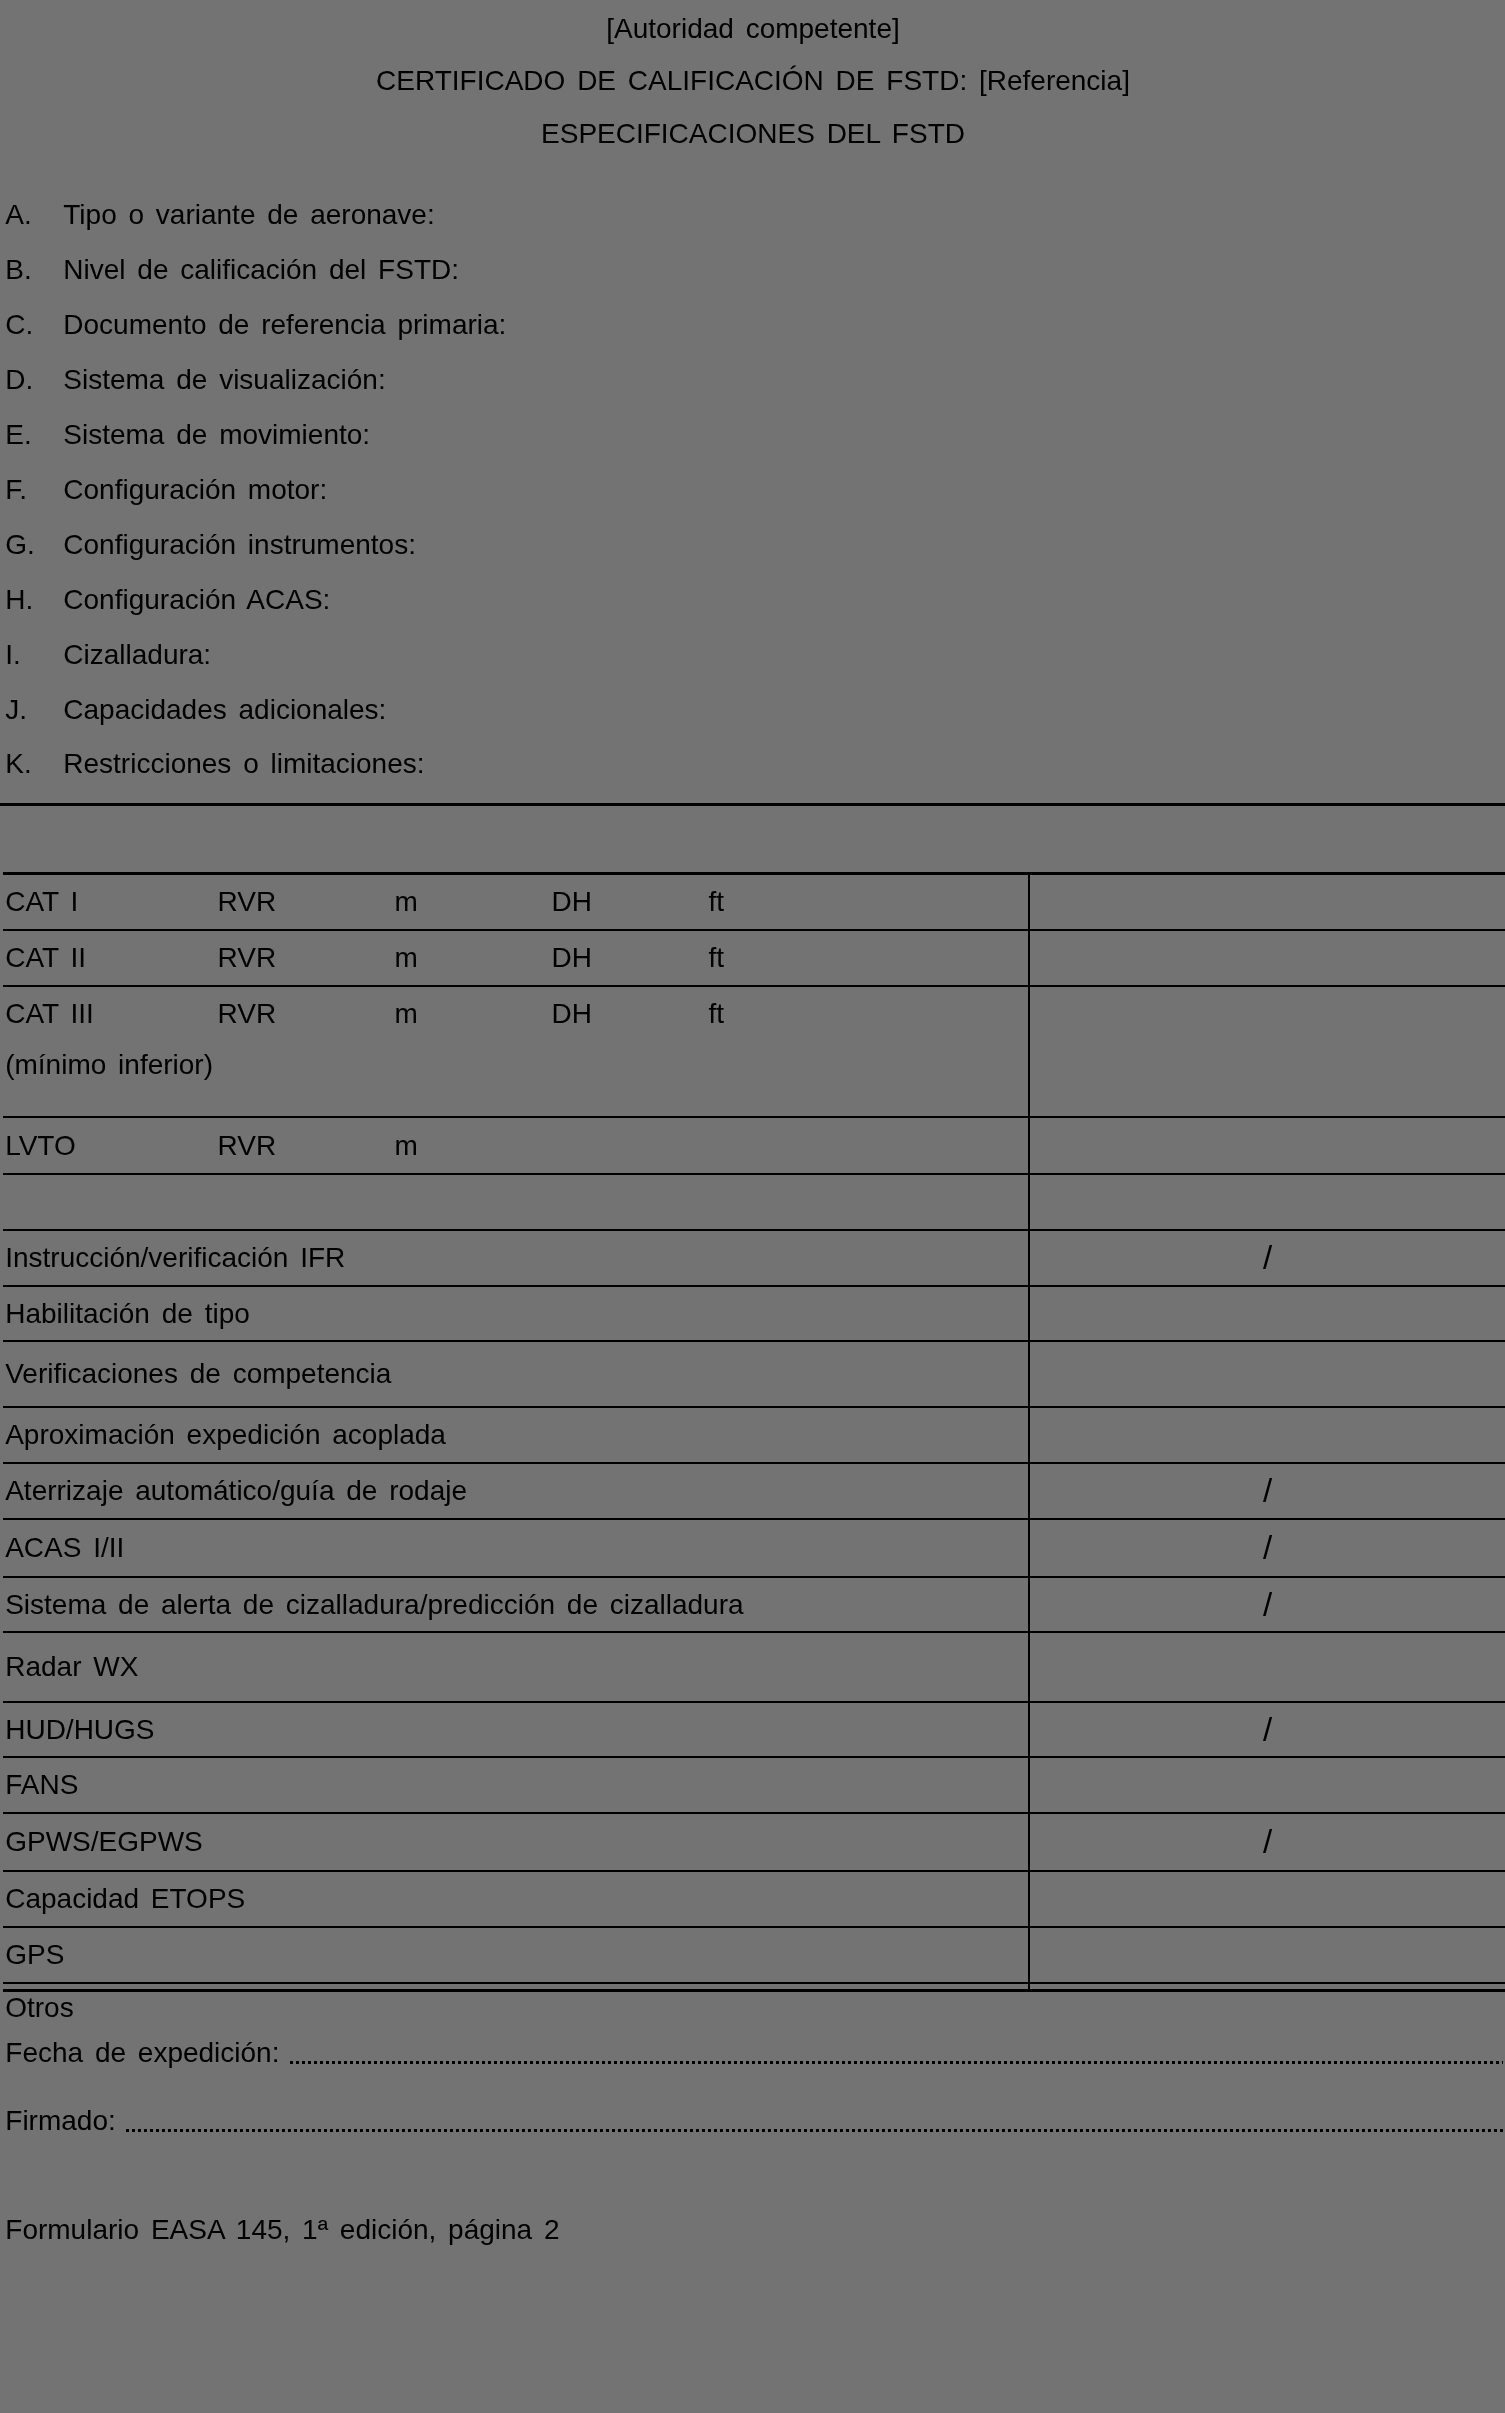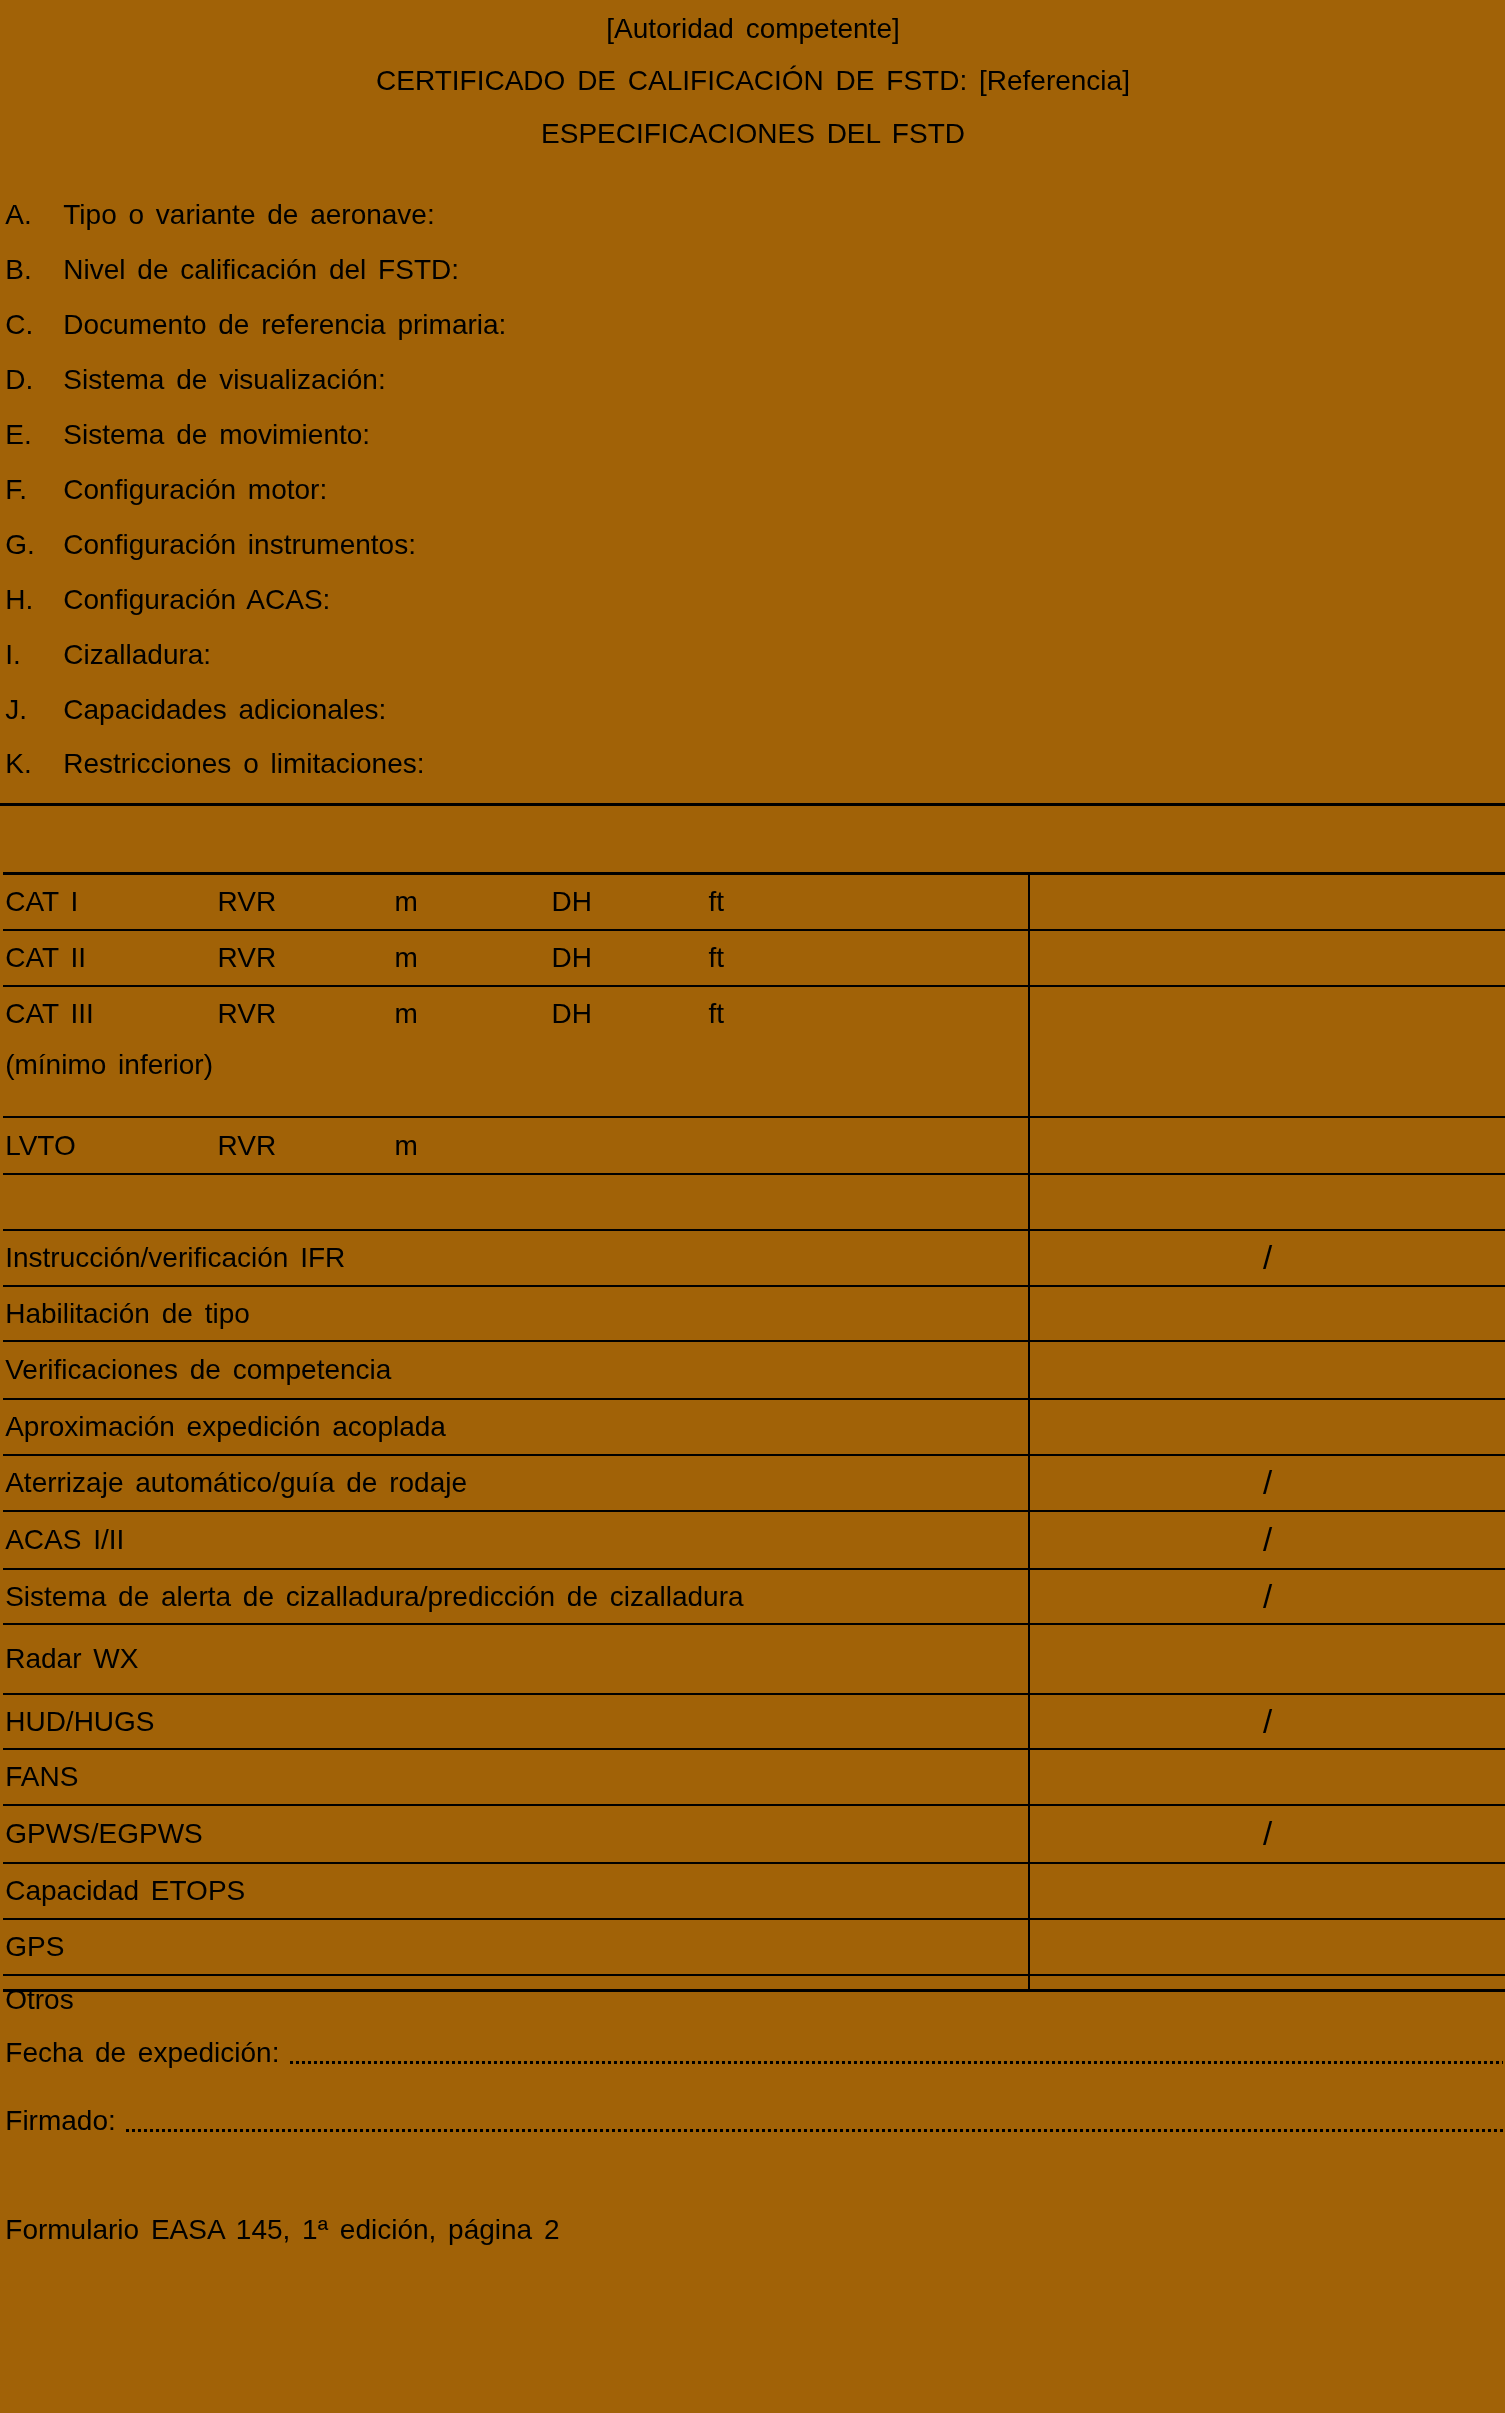--- a/index.html
+++ b/index.html
@@ -1,19 +1,19 @@
 <!DOCTYPE html>
 <html style="font-size:10.6px"><head>
 <meta charset="utf-8">
 <style>
   html,body{margin:0;padding:0;background:#e8e8e8;}
   .page{
     position:relative;
     width:1506px;height:2413px;
-    background:#a16207;
+    background:#737373;
     font-family:"Liberation Sans",sans-serif;
     font-size:28px;
     color:#000;
     word-spacing:4px;
     overflow:hidden;
     text-decoration:underline;
   }
   .hline{position:absolute;left:0;width:1506px;text-align:center;white-space:nowrap;}
   .item{position:absolute;left:5.3px;white-space:nowrap;display:flex;}
   .item .ltr{display:inline-block;width:58px;flex:0 0 58px;}
@@ -175,21 +175,21 @@
 
     <div class="t-row" style="height:55px">
       <div class="cell-l">
           <span class="lbl">Habilitación de tipo</span>
         </div>
       <div class="cell-r">
           <span class="slash"></span>
         </div>
     </div>
 
-    <div class="t-row" style="height:58px">
+    <div class="t-row" style="height:66px">
       <div class="cell-l">
           <span class="lbl">Verificaciones de competencia</span>
         </div>
       <div class="cell-r">
           <span class="slash"></span>
         </div>
     </div>
 
     <div class="t-row" style="height:56px">
       <div class="cell-l">

